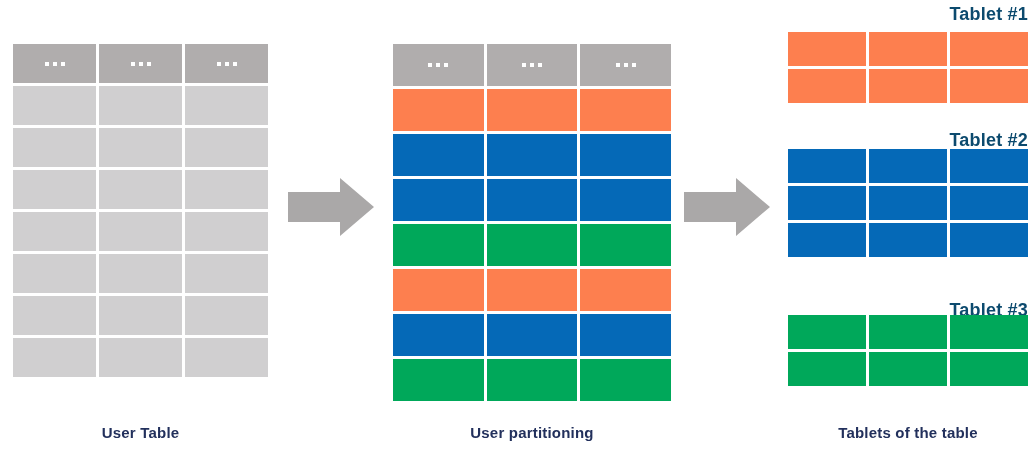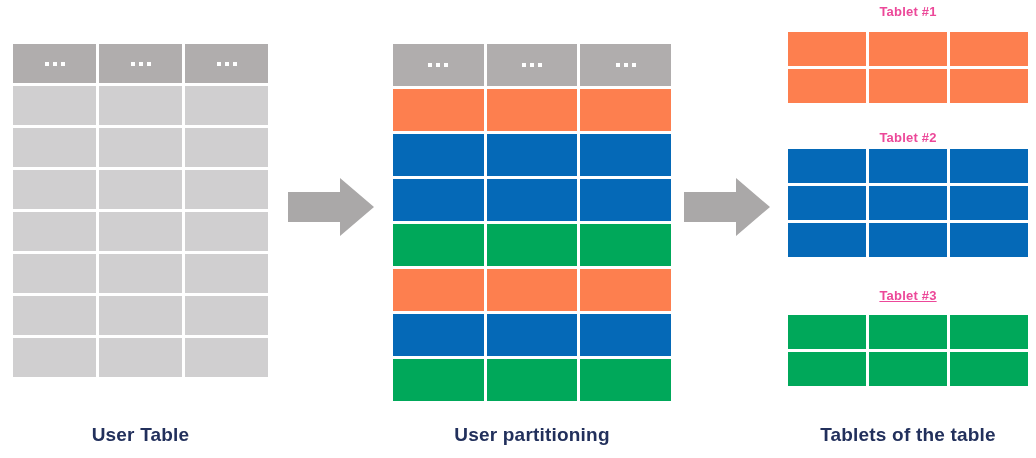--- a/index.html
+++ b/index.html
@@ -61,56 +61,56 @@
     width: 278px;
     grid-template-columns: repeat(3, 1fr);
     grid-auto-rows: 42px;
   }
 
   
   .tablet-title {
     position: absolute;
     width: 240px;
     left: 788px;
-    text-align: center;
-    color: #ec4899;
-    font-size: 13px;
+    text-align: right;
+    color: #0c4a6e;
+    font-size: 18px;
     font-weight: bold;
     letter-spacing: 0.2px;
   }
   .tablet-grid {
     position: absolute;
     left: 788px;
     width: 240px;
     grid-template-columns: repeat(3, 1fr);
     grid-auto-rows: 34px;
     gap: 3px;
   }
   #tablet-1-title { top: 4px; }
   #tablet-1-grid  { top: 32px; }
   #tablet-2-title { top: 130px; }
   #tablet-2-grid  { top: 149px; }
-  #tablet-3-title { top: 288px; text-decoration: underline; }
+  #tablet-3-title { top: 300px; }
   #tablet-3-grid  { top: 315px; }
 
   
   .arrow {
     position: absolute;
     width: 86px;
     height: 58px;
   }
   #arrow-1 { left: 288px; top: 178px; }
   #arrow-2 { left: 684px; top: 178px; }
 
   
   .caption {
     position: absolute;
     text-align: center;
     color: #22305c;
-    font-size: 19px;
+    font-size: 15px;
     font-weight: bold;
     letter-spacing: 0.2px;
   }
   #caption-user-table   { left: 13px;  top: 424px; width: 255px; }
   #caption-partitioning { left: 393px; top: 424px; width: 278px; }
   #caption-tablets      { left: 788px; top: 424px; width: 240px; }
 </style>
 </head>
 <body>
 

